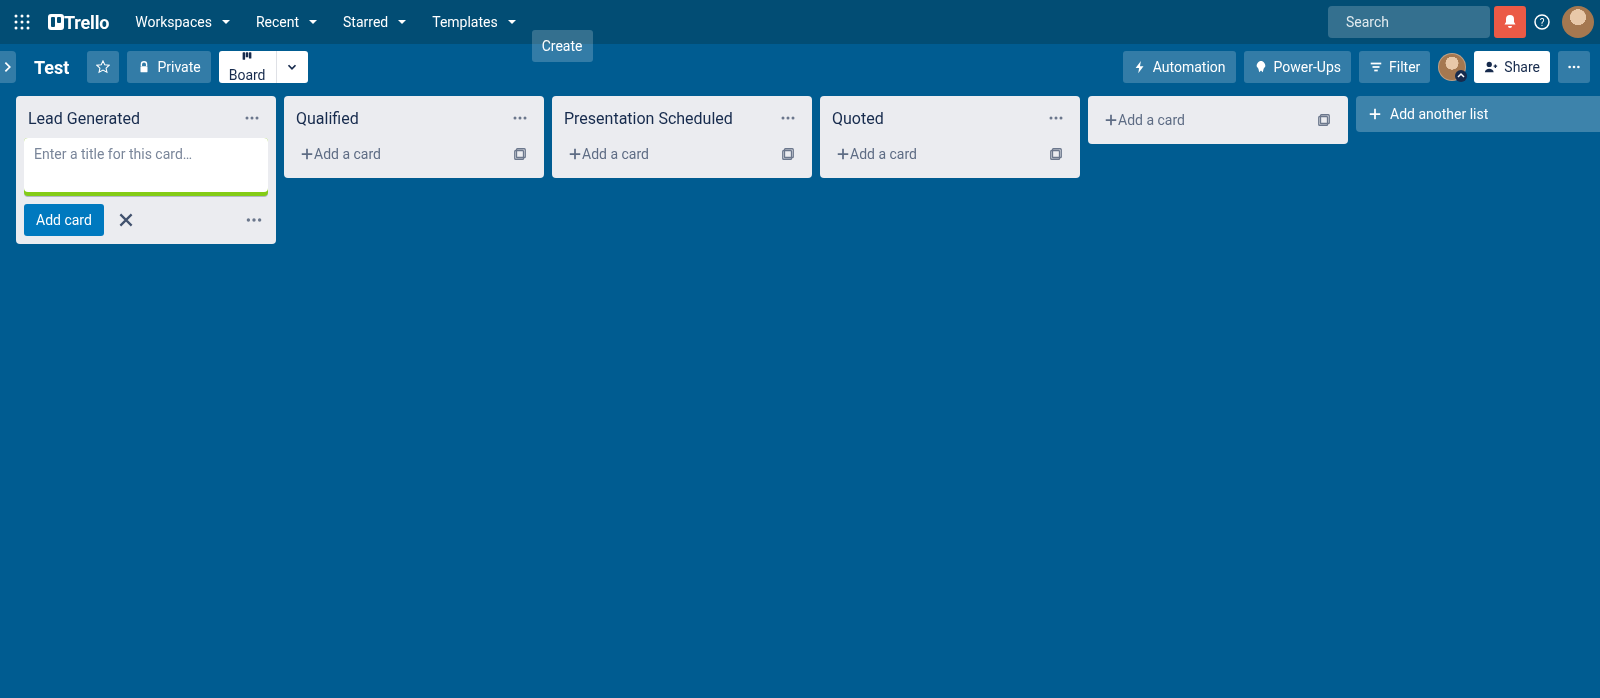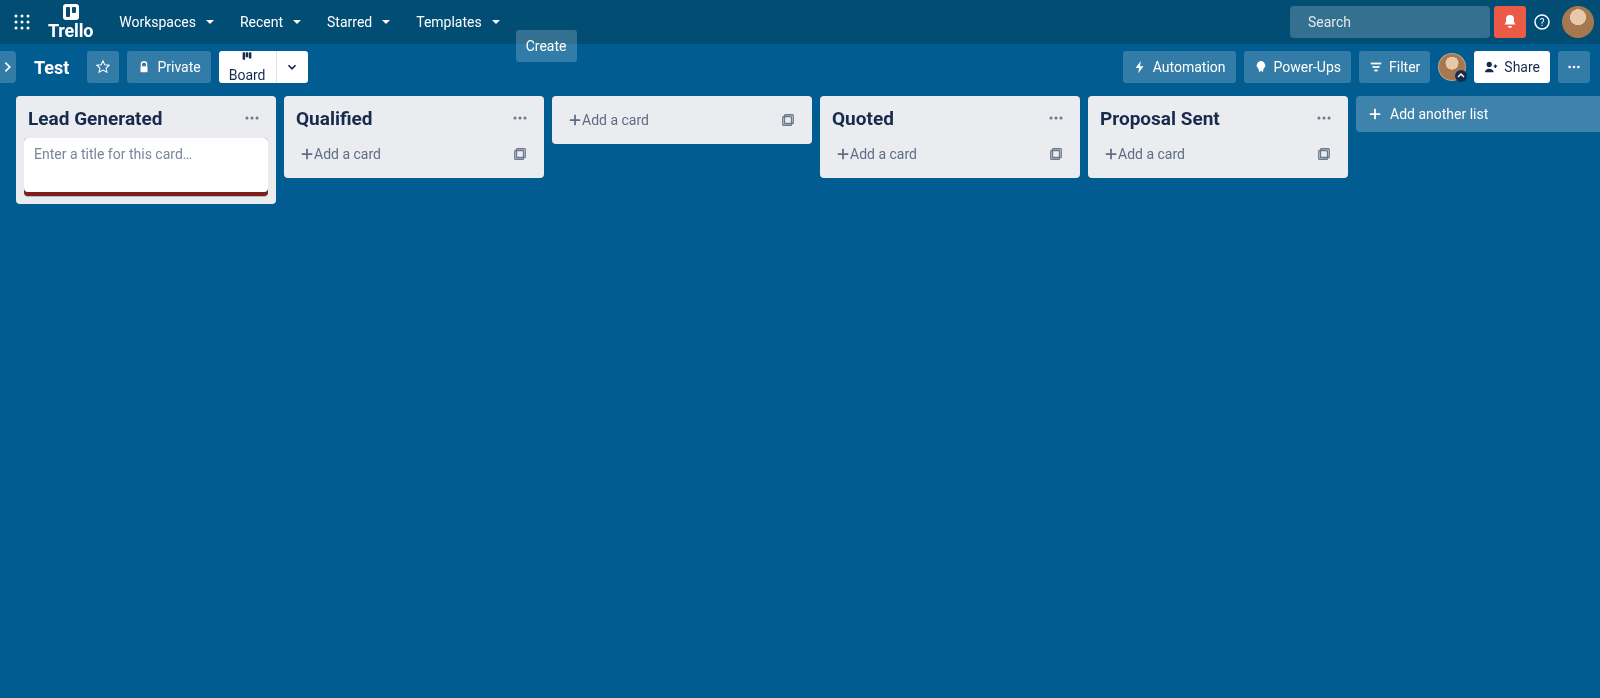--- a/index.html
+++ b/index.html
@@ -4,54 +4,54 @@
 <style>
   * { box-sizing: border-box; margin: 0; padding: 0; font-family: -apple-system, BlinkMacSystemFont, "Segoe UI", Roboto, Helvetica, Arial, sans-serif; }
   body { background:#005c91; width:1600px; height:698px; overflow:hidden; }
   
   .top-header { height:44px; background:#024d74; display:flex; align-items:center; padding:0 6px; color:#fff; }
   .hbtn { display:flex; align-items:center; gap:6px; height:32px; padding:0 10px; border-radius:3px; cursor:pointer; font-size:14px; color:#fff; }
   .hbtn svg { width:16px; height:16px; }
   .hbtn.icon-only { padding:0; width:32px; justify-content:center; }
   .create-btn { background:rgba(255,255,255,.2);margin-top:48px; }
   .nav-left { display:flex; align-items:center; gap:2px; }
-  .logo-area { display:flex; align-items:center; gap:0; padding:0 10px; margin-right:6px; cursor:pointer;flex-direction:column; }
+  .logo-area { display:flex; align-items:center; gap:0; padding:0 10px; margin-right:6px; cursor:pointer; }
   .logo-glyph { width:16px; height:16px; background:#fff; border-radius:3px; position:relative; }
   .logo-glyph::before,.logo-glyph::after{content:"";position:absolute;background:#024d74;border-radius:1px;top:3px;width:4px;}
   .logo-glyph::before{left:3px;height:10px;}
   .logo-glyph::after{right:3px;height:6px;}
   .logo-text { font-weight:700; font-size:18px; letter-spacing:-.2px; }
   .spacer { flex:1; }
-  .search-box { display:flex; align-items:center; gap:8px; background:rgba(255,255,255,.2); height:32px; width:200px; border-radius:4px; padding:0 10px; color:#fff; margin-right:4px; }
+  .search-box { display:flex; align-items:center; gap:8px; background:rgba(255,255,255,.2); height:32px; width:162px; border-radius:4px; padding:0 10px; color:#fff; margin-right:4px; }
   .search-box input { background:transparent; border:none; outline:none; color:#fff; font-size:14px; flex:1; }
   .search-box input::placeholder { color:rgba(255,255,255,.85); }
   .notif { background:#eb5a46; }
   .avatar { width:32px; height:32px; border-radius:50%; background:#c7a07a; margin-left:4px; cursor:pointer; background-image:radial-gradient(circle at 50% 35%, #e8c8a8 30%, #a57850 31%); }
   
   .board-bar { height:46px; display:flex; align-items:center; padding:0 10px 0 0; gap:8px; color:#fff; position:relative; }
   .drawer-tab { width:16px; height:32px; background:rgba(255,255,255,.2); border-radius:0 4px 4px 0; display:flex; align-items:center; justify-content:center; cursor:pointer; }
   .board-title { font-weight:700; font-size:18px; padding:0 10px; }
   .bbtn { display:flex; align-items:center; gap:6px; height:32px; padding:0 10px; border-radius:3px; background:rgba(255,255,255,.2); cursor:pointer; font-size:14px; }
   .bbtn.white { background:#fff; color:#172b4d;flex-direction:column; }
   .bbtn.icon-only { padding:0; width:32px; justify-content:center; }
   .bbtn svg, .drawer-tab svg { width:14px; height:14px; }
   .share-btn { background:#fff; color:#172b4d; }
   .small-avatar { width:28px; height:28px; border-radius:50%; background:radial-gradient(circle at 50% 35%, #e8c8a8 30%, #a57850 31%); border:1px solid rgba(255,255,255,.3); position:relative; cursor:pointer; }
   .small-avatar .chev { position:absolute; bottom:-2px; right:-2px; width:12px; height:12px; background:#172b4d; border-radius:50%; display:flex; align-items:center; justify-content:center; }
   .small-avatar .chev svg { width:8px; height:8px; }
   
   .canvas { padding:6px 10px 10px 16px; display:flex; gap:8px; align-items:flex-start; overflow-x:auto; height:calc(100% - 90px); }
   .list { width:260px; background:#ebecf0; border-radius:4px; padding:8px; flex-shrink:0; display:flex; flex-direction:column; gap:6px; }
   .list-header { display:flex; align-items:center; justify-content:space-between; padding:2px 4px; }
-  .list-title { font-weight:700; font-size:19px; color:#172b4d; }
+  .list-title { font-weight:400; font-size:16px; color:#172b4d; }
   .list-menu { color:#6b778c; cursor:pointer; width:24px; height:24px; display:flex; align-items:center; justify-content:center; border-radius:3px; }
   .add-card-row { display:flex; align-items:center; justify-content:space-between; padding:4px; }
   .add-card-btn { display:flex; align-items:center; gap:0; color:#5e6c84; font-size:14px; cursor:pointer; padding:4px; border-radius:3px; flex:1; }
   .tmpl-btn { width:24px; height:24px; display:flex; align-items:center; justify-content:center; color:#6b778c; cursor:pointer; border-radius:3px; }
-  .compose-card { background:#7f1d1d; border-radius:4px; box-shadow:0 1px 0 rgba(9,30,66,.25); }
+  .compose-card { background:#84cc16; border-radius:4px; box-shadow:0 1px 0 rgba(9,30,66,.25); }
   .compose-card textarea { width:100%; border:none; resize:none; outline:none; padding:8px 10px; min-height:54px; font-size:14px; color:#172b4d; border-radius:4px; }
   .compose-card textarea::placeholder { color:#7a869a; }
   .compose-actions { display:flex; align-items:center; gap:8px; padding-top:2px; }
   .add-btn { background:#0079bf; color:#fff; border:none; padding:8px 12px; font-size:14px; border-radius:3px; cursor:pointer; }
   .cancel-x { width:28px; height:28px; display:flex; align-items:center; justify-content:center; color:#42526e; cursor:pointer; }
   .compose-more { margin-left:auto; color:#6b778c; cursor:pointer; width:28px; height:28px; display:flex; align-items:center; justify-content:center; }
   .add-list { width:260px; background:rgba(255,255,255,.24); border-radius:4px; padding:10px 12px; display:flex; align-items:center; gap:8px; color:#fff; font-size:14px; cursor:pointer; flex-shrink:0; }
   svg { fill:currentColor; }
 </style>
 </head>
@@ -218,20 +218,35 @@
         <svg width="16" height="16" viewBox="0 0 16 16">
             <circle cx="3" cy="8" r="1.5"></circle>
             <circle cx="8" cy="8" r="1.5"></circle>
             <circle cx="13" cy="8" r="1.5"></circle>
           </svg>
       </div>
     </div>
     <div class="compose-card">
       <textarea placeholder="Enter a title for this card…" style=""></textarea>
     </div>
+    <div class="compose-actions">
+      <button class="add-btn">Add card</button>
+      <div class="cancel-x">
+        <svg width="18" height="18" viewBox="0 0 16 16">
+            <path d="M3 3l10 10M13 3L3 13" stroke="currentColor" stroke-width="2" fill="none"></path>
+          </svg>
+      </div>
+      <div class="compose-more">
+        <svg width="18" height="18" viewBox="0 0 16 16">
+            <circle cx="3" cy="8" r="1.5"></circle>
+            <circle cx="8" cy="8" r="1.5"></circle>
+            <circle cx="13" cy="8" r="1.5"></circle>
+          </svg>
+      </div>
+    </div>
   </div>
 
   <div class="list">
     <div class="list-header">
       <span class="list-title">Qualified</span>
       <div class="list-menu">
         <svg width="16" height="16" viewBox="0 0 16 16">
             <circle cx="3" cy="8" r="1.5"></circle>
             <circle cx="8" cy="8" r="1.5"></circle>
             <circle cx="13" cy="8" r="1.5"></circle>
@@ -248,20 +263,30 @@
       <div class="tmpl-btn">
         <svg width="14" height="14" viewBox="0 0 16 16">
             <rect x="2" y="4" width="10" height="10" rx="1" fill="none" stroke="currentColor" stroke-width="1.5"></rect>
             <rect x="4" y="2" width="10" height="10" rx="1" fill="none" stroke="currentColor" stroke-width="1.5"></rect>
           </svg>
       </div>
     </div>
   </div>
 
   <div class="list">
+    <div class="list-header">
+      <span class="list-title">Presentation Scheduled</span>
+      <div class="list-menu">
+        <svg width="16" height="16" viewBox="0 0 16 16">
+            <circle cx="3" cy="8" r="1.5"></circle>
+            <circle cx="8" cy="8" r="1.5"></circle>
+            <circle cx="13" cy="8" r="1.5"></circle>
+          </svg>
+      </div>
+    </div>
     <div class="add-card-row">
       <div class="add-card-btn">
         <svg width="14" height="14" viewBox="0 0 16 16">
             <path d="M8 2v12M2 8h12" stroke="currentColor" stroke-width="2" fill="none"></path>
           </svg>
         <span>Add a card</span>
       </div>
       <div class="tmpl-btn">
         <svg width="14" height="14" viewBox="0 0 16 16">
             <rect x="2" y="4" width="10" height="10" rx="1" fill="none" stroke="currentColor" stroke-width="1.5"></rect>
@@ -292,30 +317,20 @@
       <div class="tmpl-btn">
         <svg width="14" height="14" viewBox="0 0 16 16">
             <rect x="2" y="4" width="10" height="10" rx="1" fill="none" stroke="currentColor" stroke-width="1.5"></rect>
             <rect x="4" y="2" width="10" height="10" rx="1" fill="none" stroke="currentColor" stroke-width="1.5"></rect>
           </svg>
       </div>
     </div>
   </div>
 
   <div class="list">
-    <div class="list-header">
-      <span class="list-title">Proposal Sent</span>
-      <div class="list-menu">
-        <svg width="16" height="16" viewBox="0 0 16 16">
-            <circle cx="3" cy="8" r="1.5"></circle>
-            <circle cx="8" cy="8" r="1.5"></circle>
-            <circle cx="13" cy="8" r="1.5"></circle>
-          </svg>
-      </div>
-    </div>
     <div class="add-card-row">
       <div class="add-card-btn">
         <svg width="14" height="14" viewBox="0 0 16 16">
             <path d="M8 2v12M2 8h12" stroke="currentColor" stroke-width="2" fill="none"></path>
           </svg>
         <span>Add a card</span>
       </div>
       <div class="tmpl-btn">
         <svg width="14" height="14" viewBox="0 0 16 16">
             <rect x="2" y="4" width="10" height="10" rx="1" fill="none" stroke="currentColor" stroke-width="1.5"></rect>

